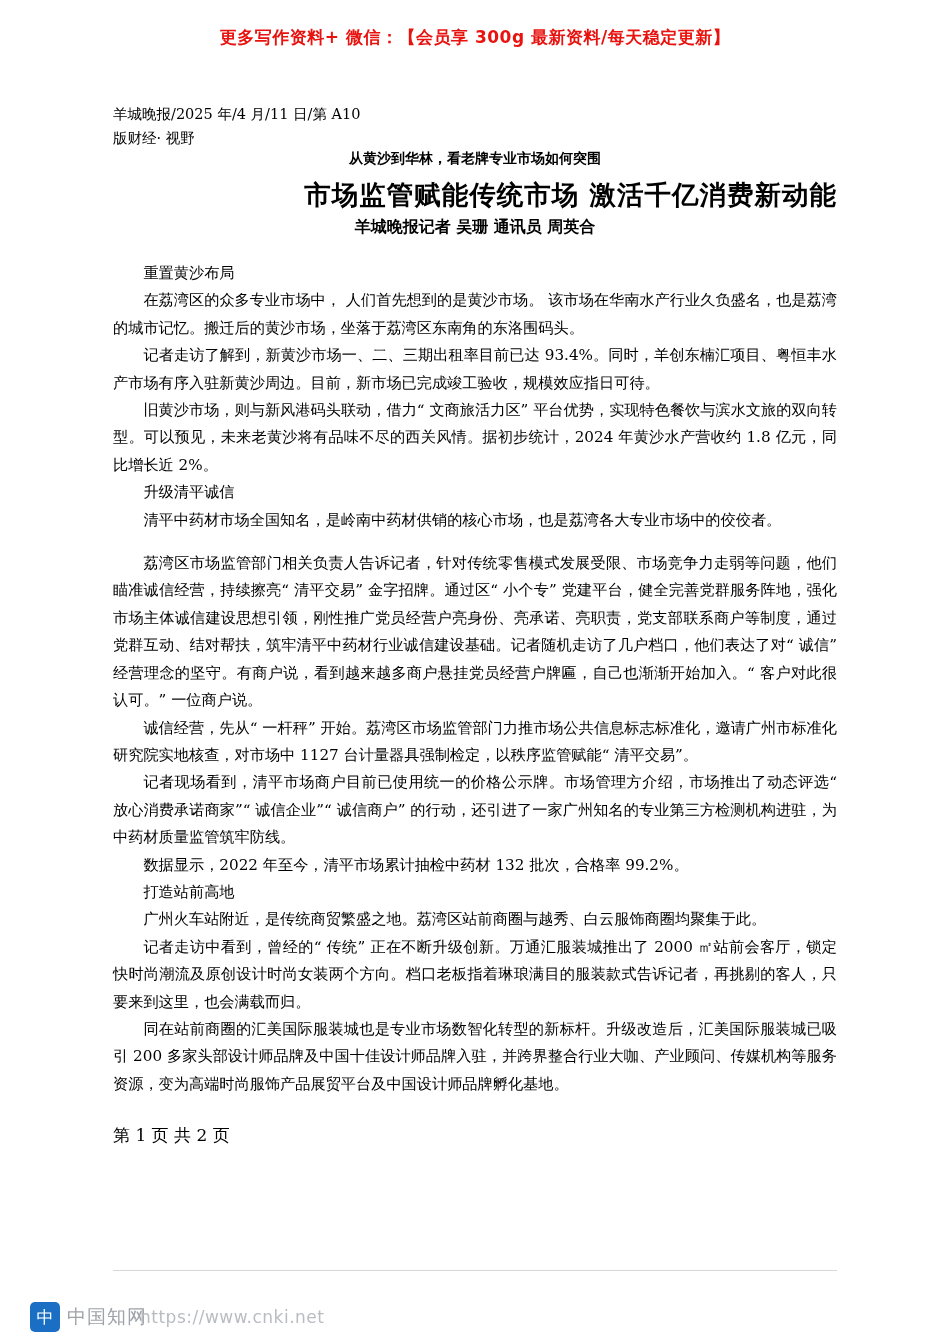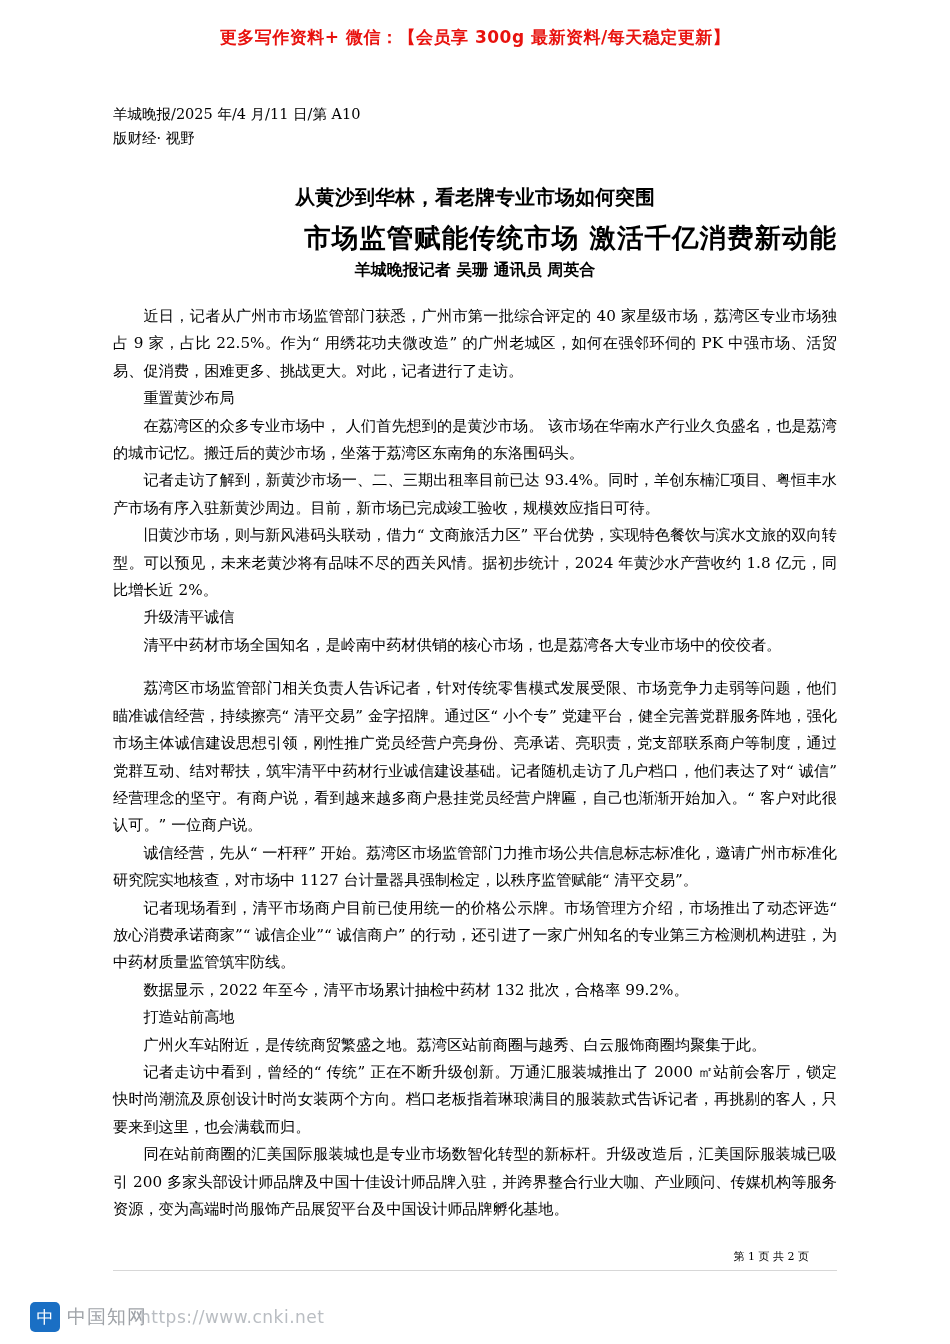--- a/index.html
+++ b/index.html
@@ -47,23 +47,22 @@
   }
 
   .meta-line {
     font-size: 14.5px;
     line-height: 24px;
     color: #000;
     font-family: "DejaVu Serif", "Liberation Serif", serif;
   }
 
   .kicker {
-    margin-top: 34px;
-    text-align: center;
-    font-size: 20px;
+    text-align: center;
+    font-size: 14px;
     font-weight: bold;
     font-family: "DejaVu Sans", sans-serif;
   }
 
   .headline {
     margin-top: 9px;
     text-align: right;
     font-size: 26.5px;
     font-weight: bold;
     letter-spacing: 1px;
@@ -99,23 +98,23 @@
     font-family: "DejaVu Serif", "Liberation Serif", serif;
     margin: 0;
   }
 
   .para.gap-before {
     margin-top: 16px;
   }
 
   .footer-page {
     margin-top: 26px;
-    text-align: right;
+    text-align: left;
     padding-right: 28px;
-    font-size: 11px;
+    font-size: 17px;
     font-family: "DejaVu Serif", "Liberation Serif", serif;
   }
 
   
   .watermark {
     position: absolute;
     left: 0;
     bottom: 0;
     width: 950px;
     height: 86px;
@@ -173,21 +172,20 @@
   <div class="doc">
 
     <div class="meta-line">羊城晚报/2025 年/4 月/11 日/第 A10</div>
     <div class="meta-line">版财经· 视野</div>
 
     <div class="kicker">从黄沙到华林，看老牌专业市场如何突围</div>
     <div class="headline">市场监管赋能传统市场  激活千亿消费新动能</div>
     <div class="byline">羊城晚报记者  吴珊  通讯员  周英合</div>
 
     <div class="body-text">
-      <p class="para">近日，记者从广州市市场监管部门获悉，广州市第一批综合评定的 40 家星级市场，荔湾区专业市场独占 9 家，占比 22.5%。作为“ 用绣花功夫微改造” 的广州老城区，如何在强邻环伺的 PK 中强市场、活贸易、促消费，困难更多、挑战更大。对此，记者进行了走访。</p>
       <p class="subhead">重置黄沙布局</p>
       <p class="para">在荔湾区的众多专业市场中， 人们首先想到的是黄沙市场。 该市场在华南水产行业久负盛名，也是荔湾的城市记忆。搬迁后的黄沙市场，坐落于荔湾区东南角的东洛围码头。</p>
       <p class="para">记者走访了解到，新黄沙市场一、二、三期出租率目前已达 93.4%。同时，羊创东楠汇项目、粤恒丰水产市场有序入驻新黄沙周边。目前，新市场已完成竣工验收，规模效应指日可待。</p>
       <p class="para">旧黄沙市场，则与新风港码头联动，借力“ 文商旅活力区” 平台优势，实现特色餐饮与滨水文旅的双向转型。可以预见，未来老黄沙将有品味不尽的西关风情。据初步统计，2024 年黄沙水产营收约 1.8 亿元，同比增长近 2%。</p>
       <p class="subhead">升级清平诚信</p>
       <p class="para">清平中药材市场全国知名，是岭南中药材供销的核心市场，也是荔湾各大专业市场中的佼佼者。</p>
       <p class="para gap-before">荔湾区市场监管部门相关负责人告诉记者，针对传统零售模式发展受限、市场竞争力走弱等问题，他们瞄准诚信经营，持续擦亮“ 清平交易” 金字招牌。通过区“ 小个专” 党建平台，健全完善党群服务阵地，强化市场主体诚信建设思想引领，刚性推广党员经营户亮身份、亮承诺、亮职责，党支部联系商户等制度，通过党群互动、结对帮扶，筑牢清平中药材行业诚信建设基础。记者随机走访了几户档口，他们表达了对“ 诚信” 经营理念的坚守。有商户说，看到越来越多商户悬挂党员经营户牌匾，自己也渐渐开始加入。“ 客户对此很认可。” 一位商户说。</p>
       <p class="para">诚信经营，先从“ 一杆秤” 开始。荔湾区市场监管部门力推市场公共信息标志标准化，邀请广州市标准化研究院实地核查，对市场中 1127 台计量器具强制检定，以秩序监管赋能“ 清平交易”。</p>
       <p class="para">记者现场看到，清平市场商户目前已使用统一的价格公示牌。市场管理方介绍，市场推出了动态评选“ 放心消费承诺商家”“ 诚信企业”“ 诚信商户” 的行动，还引进了一家广州知名的专业第三方检测机构进驻，为中药材质量监管筑牢防线。</p>
       <p class="para">数据显示，2022 年至今，清平市场累计抽检中药材 132 批次，合格率 99.2%。</p>

